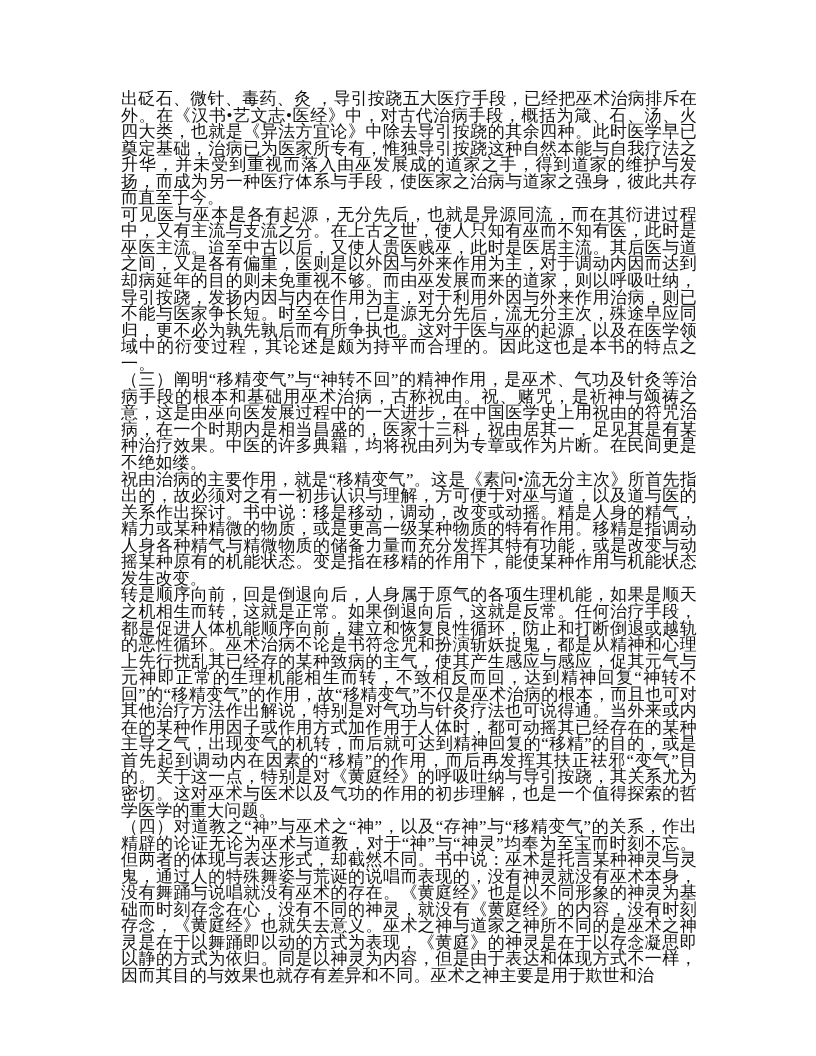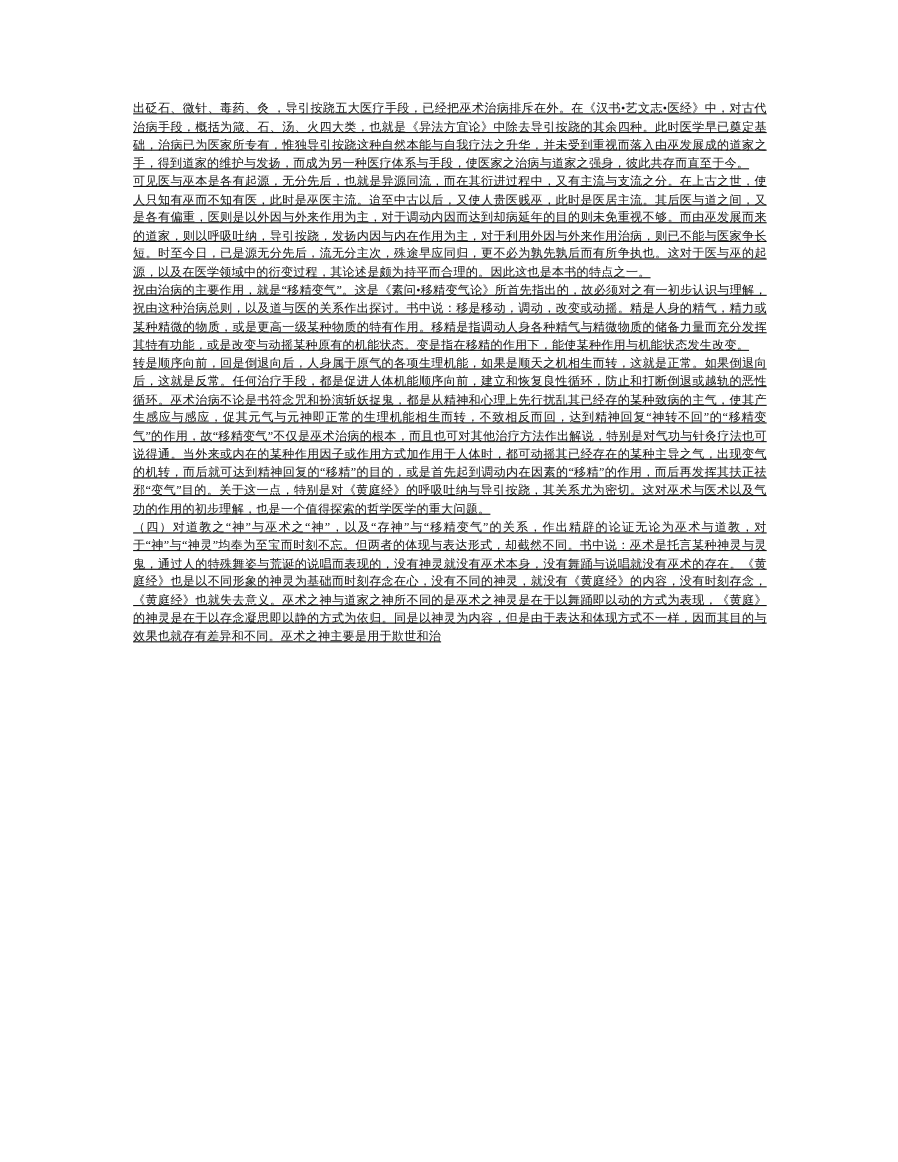--- a/index.html
+++ b/index.html
@@ -14,37 +14,37 @@
     background: #ffffff;
     overflow: hidden;
     font-family: "Liberation Serif", "DejaVu Serif", serif;
   }
   .text-body {
     position: absolute;
     left: 121px;
     top: 91px;
     width: 576px;
     color: #111111;
-    font-size: 11px;
+    font-size: 17px;
     line-height: 16.55px;
     text-align: justify;
     text-justify: inter-ideograph;
     letter-spacing: 0.2px;
-    text-decoration: underline;
   }
   .text-body p {
     margin: 0;
     padding: 0;
     word-break: break-all;
   }
 </style>
 </head>
 <body>
 
 <div class="page">
   <div class="text-body">
     <p>出砭石、微针、毒药、灸 ，导引按跷五大医疗手段，已经把巫术治病排斥在外。在《汉书•艺文志•医经》中，对古代治病手段，概括为箴、石、汤、火四大类，也就是《异法方宜论》中除去导引按跷的其余四种。此时医学早已奠定基础，治病已为医家所专有，惟独导引按跷这种自然本能与自我疗法之升华，并未受到重视而落入由巫发展成的道家之手，得到道家的维护与发扬，而成为另一种医疗体系与手段，使医家之治病与道家之强身，彼此共存而直至于今。</p>
     <p>可见医与巫本是各有起源，无分先后，也就是异源同流，而在其衍进过程中，又有主流与支流之分。在上古之世，使人只知有巫而不知有医，此时是巫医主流。迨至中古以后，又使人贵医贱巫，此时是医居主流。其后医与道之间，又是各有偏重，医则是以外因与外来作用为主，对于调动内因而达到却病延年的目的则未免重视不够。而由巫发展而来的道家，则以呼吸吐纳，导引按跷，发扬内因与内在作用为主，对于利用外因与外来作用治病，则已不能与医家争长短。时至今日，已是源无分先后，流无分主次，殊途早应同归，更不必为孰先孰后而有所争执也。这对于医与巫的起源，以及在医学领域中的衍变过程，其论述是颇为持平而合理的。因此这也是本书的特点之一。</p>
-    <p>祝由治病的主要作用，就是“移精变气”。这是《素问•移精变气论》所首先指出的，故必须对之有一初步认识与理解，祝由这种治病总则，以及道与医的关系作出探讨。书中说：移是移动，调动，改变或动摇。精是人身的精气，精力或某种精微的物质，或是更高一级某种物质的特有作用。移精是指调动人身各种精气与精微物质的储备力量而充分发挥其特有功能，或是改变与动摇某种原有的机能状态。变是指在移精的作用下，能使某种作用与机能状态发生改变。</p>
+    <p>（三）阐明“移精变气”与“神转不回”的精神作用，是巫术、气功及针灸等治病手段的根本和基础用巫术治病，古称祝由。祝、赌咒，是祈神与颂祷之意，这是由巫向医发展过程中的一大进步，在中国医学史上用祝由的符咒治病，在一个时期内是相当昌盛的，医家十三科，祝由居其一，足见其是有某种治疗效果。中医的许多典籍，均将祝由列为专章或作为片断。在民间更是不绝如缕。</p>
+    <p>祝由治病的主要作用，就是“移精变气”。这是《素问•流无分主次》所首先指出的，故必须对之有一初步认识与理解，方可便于对巫与道，以及道与医的关系作出探讨。书中说：移是移动，调动，改变或动摇。精是人身的精气，精力或某种精微的物质，或是更高一级某种物质的特有作用。移精是指调动人身各种精气与精微物质的储备力量而充分发挥其特有功能，或是改变与动摇某种原有的机能状态。变是指在移精的作用下，能使某种作用与机能状态发生改变。</p>
     <p>转是顺序向前，回是倒退向后，人身属于原气的各项生理机能，如果是顺天之机相生而转，这就是正常。如果倒退向后，这就是反常。任何治疗手段，都是促进人体机能顺序向前，建立和恢复良性循环，防止和打断倒退或越轨的恶性循环。巫术治病不论是书符念咒和扮演斩妖捉鬼，都是从精神和心理上先行扰乱其已经存的某种致病的主气，使其产生感应与感应，促其元气与元神即正常的生理机能相生而转，不致相反而回，达到精神回复“神转不回”的“移精变气”的作用，故“移精变气”不仅是巫术治病的根本，而且也可对其他治疗方法作出解说，特别是对气功与针灸疗法也可说得通。当外来或内在的某种作用因子或作用方式加作用于人体时，都可动摇其已经存在的某种主导之气，出现变气的机转，而后就可达到精神回复的“移精”的目的，或是首先起到调动内在因素的“移精”的作用，而后再发挥其扶正祛邪“变气”目的。关于这一点，特别是对《黄庭经》的呼吸吐纳与导引按跷，其关系尤为密切。这对巫术与医术以及气功的作用的初步理解，也是一个值得探索的哲学医学的重大问题。</p>
     <p>（四）对道教之“神”与巫术之“神”，以及“存神”与“移精变气”的关系，作出精辟的论证无论为巫术与道教，对于“神”与“神灵”均奉为至宝而时刻不忘。但两者的体现与表达形式，却截然不同。书中说：巫术是托言某种神灵与灵鬼，通过人的特殊舞姿与荒诞的说唱而表现的，没有神灵就没有巫术本身，没有舞踊与说唱就没有巫术的存在。《黄庭经》也是以不同形象的神灵为基础而时刻存念在心，没有不同的神灵，就没有《黄庭经》的内容，没有时刻存念，《黄庭经》也就失去意义。巫术之神与道家之神所不同的是巫术之神灵是在于以舞踊即以动的方式为表现，《黄庭》的神灵是在于以存念凝思即以静的方式为依归。同是以神灵为内容，但是由于表达和体现方式不一样，因而其目的与效果也就存有差异和不同。巫术之神主要是用于欺世和治</p>
   </div>
 </div>
 
 </body></html>

